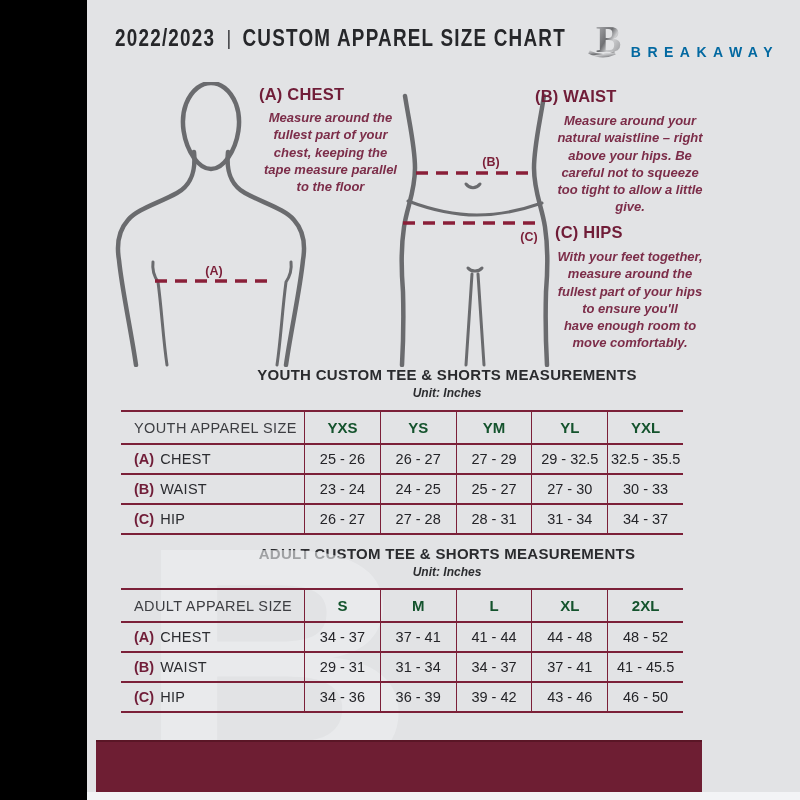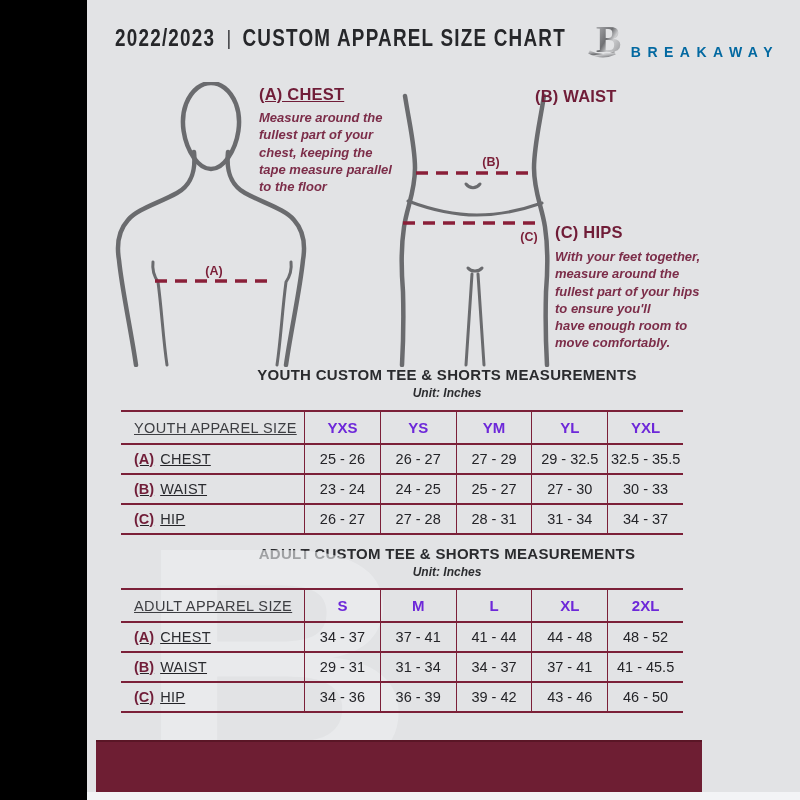--- a/index.html
+++ b/index.html
@@ -13,34 +13,34 @@
   .hdr-left{position:absolute;left:28px;top:25px;display:flex;align-items:center;gap:12px;
             transform:scaleX(.82);transform-origin:left center;white-space:nowrap;}
   .hdr-left .yr,.hdr-left .ttl{font-size:23px;font-weight:800;letter-spacing:1.5px;color:#26272a;}
   .hdr-left .div{font-size:20px;font-weight:400;color:#26272a;padding:0 2px;}
   .brand{position:absolute;right:28px;top:18px;display:flex;align-items:center;gap:8px;}
   .brand-name{font-size:14px;font-weight:700;letter-spacing:6.5px;color:#0369a1;margin-top:24px;}
 
   
   .guide-head{font-size:16.5px;font-weight:800;color:#701d38;letter-spacing:.2px;position:absolute;}
   .guide-body{font-size:13px;font-style:italic;font-weight:600;line-height:1.33;color:#7c2d49;
-              position:absolute;white-space:pre-line;}
+              position:absolute;white-space:pre-line;text-align:center;}
   .fig{position:absolute;}
 
   
   .sec-title{position:absolute;width:100%;text-align:center;font-size:15px;font-weight:700;
              letter-spacing:.3px;color:#2a2b2e;}
   .sec-unit{position:absolute;width:100%;text-align:center;font-size:12px;font-weight:600;
             font-style:italic;color:#2c2d30;}
   .sizetable{position:absolute;left:34px;width:562px;display:grid;
              grid-template-columns:183px repeat(5,1fr);border-top:2px solid #7b2038;z-index:2;}
   .cell{border-bottom:2px solid #7b2038;display:flex;align-items:center;justify-content:center;
         font-size:14.5px;color:#242428;height:30px;}
-  .cell.hd{height:33px;font-weight:700;font-size:15px;color:#6d28d9;}
-  .cell.lab{justify-content:flex-start;padding-left:13px;text-decoration:underline;}
+  .cell.hd{height:33px;font-weight:700;font-size:15px;color:#14532d;}
+  .cell.lab{justify-content:flex-start;padding-left:13px;}
   .cell.lab.hd{font-weight:400;font-size:14.5px;letter-spacing:.4px;color:#3d3e42;}
   .cell.vline{border-left:1.5px solid #7b2038;}
   .rowpre{font-weight:800;color:#701d38;margin-right:6px;}
   .rowname{font-weight:400;color:#2b2c30;letter-spacing:.3px;}
 
   
   .watermark{position:absolute;left:48px;top:498px;font-size:330px;line-height:1;font-weight:700;
              color:#eef0f2;opacity:.6;transform:scaleX(1.18);transform-origin:left top;z-index:1;}
   .footer-bar{position:absolute;left:9px;top:740px;width:606px;height:52px;background:#6e1e33;
               border-top:2px solid #5a1626;z-index:3;}
@@ -100,24 +100,25 @@
         <path d="M76 186 C79 190 87 190 90 186"></path>
         <path d="M80 192 C78 222 76 252 74 283"></path>
         <path d="M86 192 C88 222 90 252 92 283"></path>
       </g>
       <line x1="24" y1="91" x2="140" y2="91" stroke="#8a1f38" stroke-width="3.5" stroke-dasharray="12 8"></line>
       <line x1="11" y1="141" x2="150" y2="141" stroke="#8a1f38" stroke-width="3.5" stroke-dasharray="12 8"></line>
       <text x="99" y="84" text-anchor="middle" font-size="12.5" font-weight="bold" fill="#7b1f38">(B)</text>
       <text x="137" y="159" text-anchor="middle" font-size="12.5" font-weight="bold" fill="#7b1f38">(C)</text>
     </svg>
 
-    <div class="guide-head" style="left:172px;top:85px;text-decoration:underline;">(A) CHEST</div>
+    <div class="guide-head" style="left:172px;top:85px;">(A) CHEST</div>
     <div class="guide-body" style="left:172px;top:109px;width:143px;">Measure around the fullest part of your chest, keeping the tape measure parallel to the floor</div>
 
     <div class="guide-head" style="left:448px;top:87px;">(B) WAIST</div>
+    <div class="guide-body" style="left:468px;top:112px;width:150px;">Measure around your natural waistline – right above your hips. Be careful not to squeeze too tight to allow a little give.</div>
 
     <div class="guide-head" style="left:468px;top:223px;">(C) HIPS</div>
     <div class="guide-body" style="left:468px;top:248px;width:150px;">With your feet together, measure around the fullest part of your hips to ensure you'll
 have enough room to move comfortably.</div>
 
     <div class="watermark">B</div>
 
     <div class="sec-title" style="top:366px;">YOUTH CUSTOM TEE &amp; SHORTS MEASUREMENTS</div>
     <div class="sec-unit" style="top:386px;">Unit: Inches</div>
 

